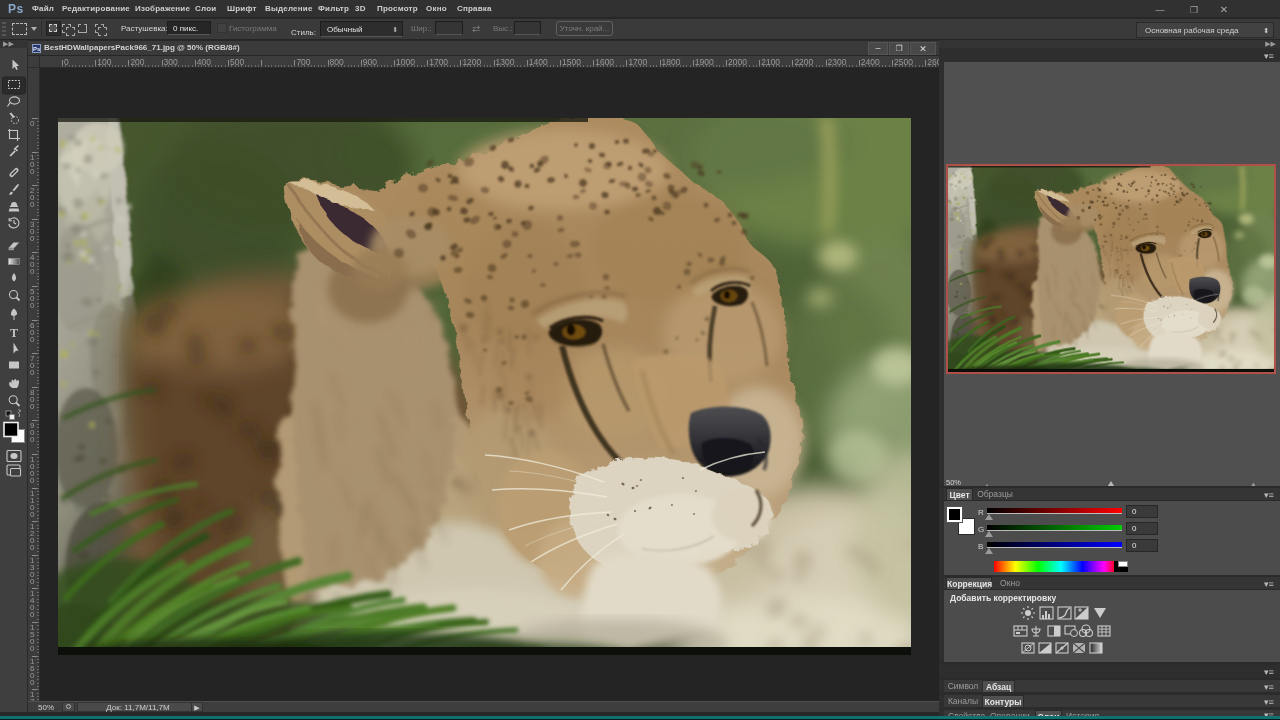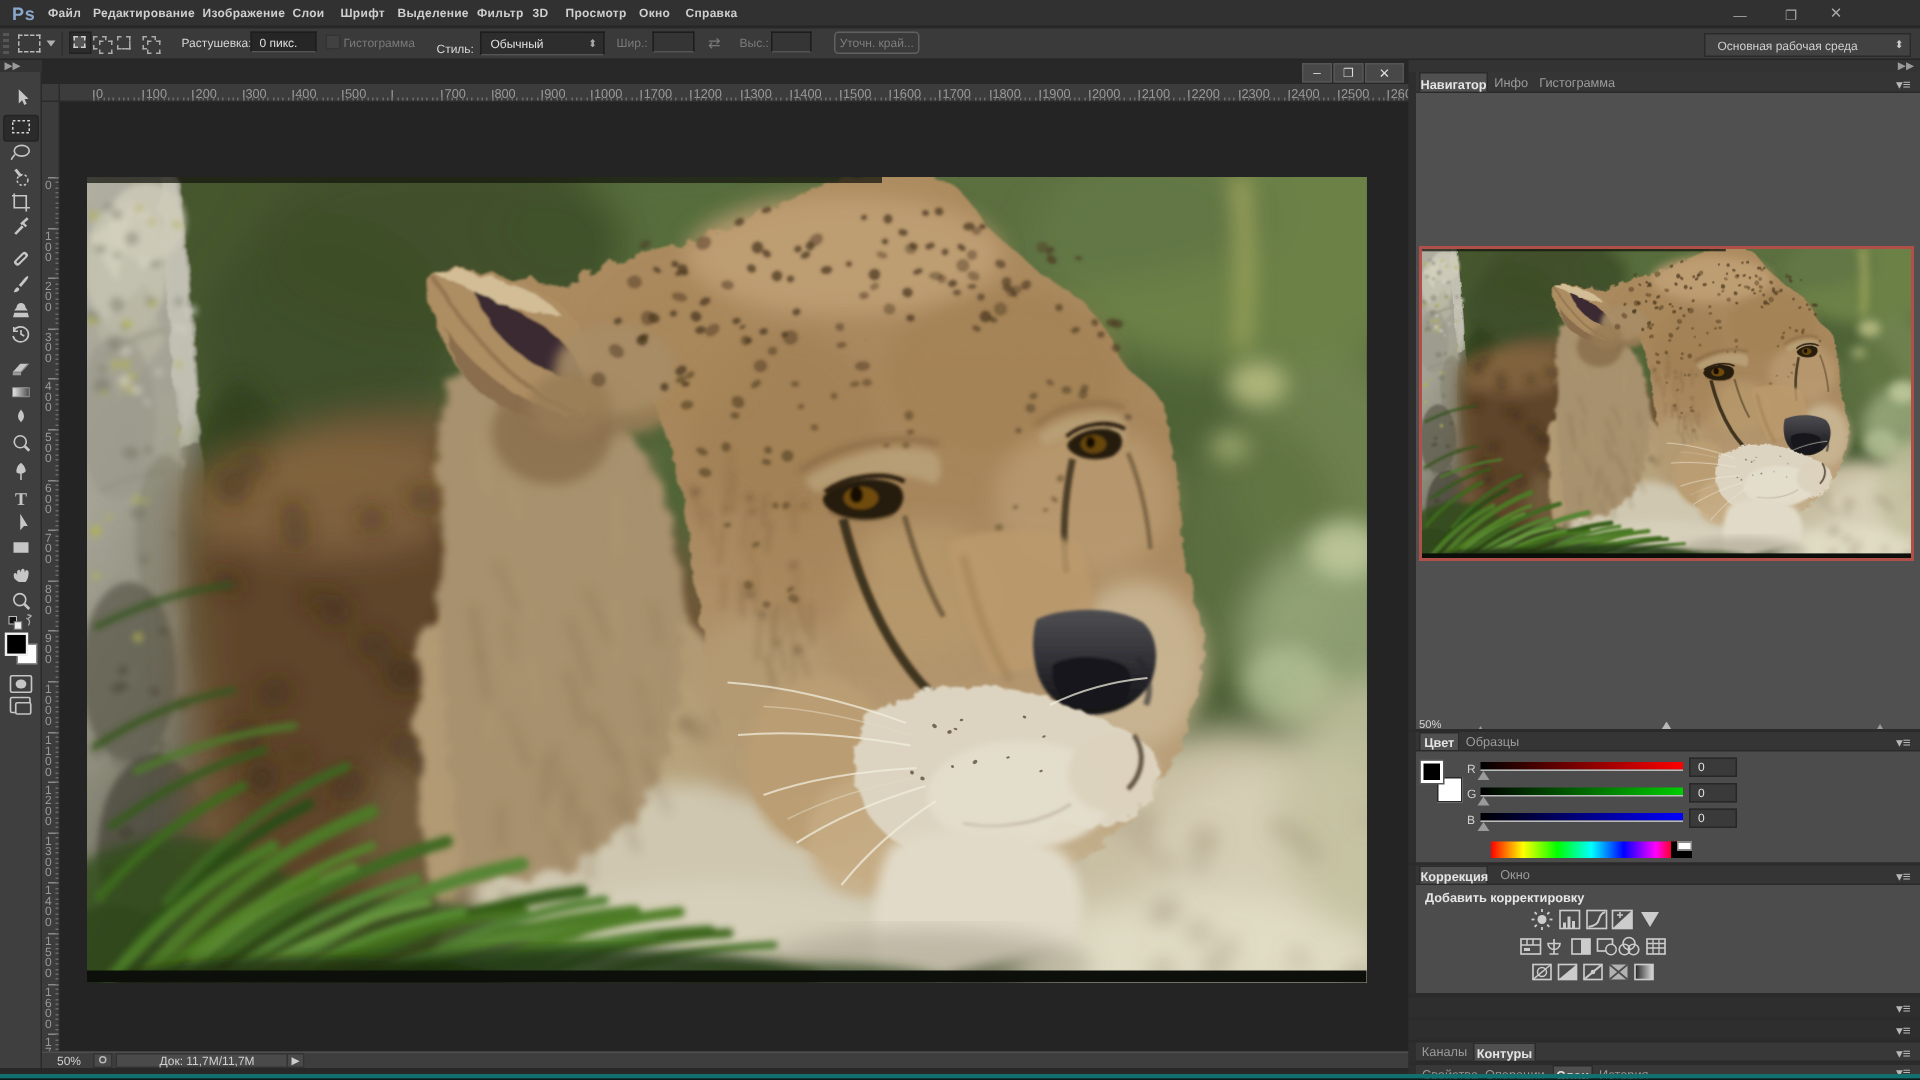--- a/index.html
+++ b/index.html
@@ -177,20 +177,24 @@
       <rect x="9.5" y="374.5" width="5" height="5" fill="#eee" stroke="#777" stroke-width="0.7"></rect>
       <path d="M 17.5,372 q 3.5,1.5 1.5,5 m 2,-6.5 l -2.2,1.8 m 2.2,-1.8 l -2.8,-0.8" stroke="#aaa" stroke-width="0.9" fill="none"></path>
       <rect x="11.5" y="389.5" width="13" height="13" fill="#fdfdfd" stroke="#8a8a8a"></rect>
       <rect x="4" y="382.5" width="14" height="14" fill="#000" stroke="#f0f0f0" stroke-width="1.6"></rect>
       <rect x="7" y="410.5" width="14" height="11" rx="1" stroke="#c6c6c6" fill="none" stroke-width="1.1"></rect>
       <ellipse cx="14" cy="416" rx="3.6" ry="3" fill="#c6c6c6"></ellipse>
       <rect x="7" y="425" width="13" height="10" rx="1" stroke="#c6c6c6" fill="none" stroke-width="1.1"></rect>
       <rect x="10.5" y="428.5" width="10" height="7.5" rx="1" fill="#3f3f3f" stroke="#c6c6c6" stroke-width="1.1"></rect>
     </svg>
 
+<div id="doctitle" class="abs">
+      <span style="position:absolute;left:4px;top:3px;width:9px;height:9px;background:#24386b;border:1px solid #8a9ac0;color:#dfe8f8;font-size:6px;line-height:8px;text-align:center;font-weight:bold">Ps</span>
+      <span style="position:absolute;left:16px;top:2px;font-size:8px;font-weight:bold;color:#d2d2d2">BestHDWallpapersPack966_71.jpg @ 50% (RGB/8#)</span>
+    </div>
 <div class="abs" style="left:868px;top:42px;width:68px;height:13px">
 <span style="position:absolute;left:0;width:20px;height:13px;border:1px solid #555;background:#484848;color:#ddd;font-size:9px;text-align:center;line-height:11px">–</span>
 <span style="position:absolute;left:21px;width:20px;height:13px;border:1px solid #555;background:#484848;color:#ddd;font-size:8px;text-align:center;line-height:12px">❐</span>
 <span style="position:absolute;left:42px;width:26px;height:13px;border:1px solid #555;background:#484848;color:#ddd;font-size:9px;text-align:center;line-height:12px">✕</span>
 </div>
 <div id="ruler-h" class="abs">
       <div class="rtick" style="left:22.0px;top:4px;height:8px"></div>
       <div class="rnum" style="left:24.0px;top:1px">0</div>
       <div class="rtick" style="left:55.2px;top:4px;height:8px"></div>
       <div class="rnum" style="left:57.2px;top:1px">100</div>
@@ -1518,25 +1522,20 @@
       <span style="position:absolute;left:38px;top:2px;width:5px;height:5px;border:1.5px solid #b8b8b8;border-radius:50%"></span>
 <span style="position:absolute;left:49px;top:0px;width:122px;height:10px;background:#4a4a4a;border:1px solid #333;text-align:center;line-height:10px">Док: 11,7M/11,7M</span>
 <span style="position:absolute;left:163px;top:0px;width:12px;height:10px;background:#4a4a4a;border:1px solid #333;color:#ccc;font-size:7px;text-align:center;line-height:10px">▶</span>
 </div>
 
 <div id="rightcol" class="abs"></div>
 <div class="abs" style="left:939px;top:40px;width:341px;height:8px;background:#333">
       <span style="color:#9a9a9a;font-size:7px;position:absolute;right:4px;top:0px">▶▶</span>
     </div>
 
-<div class="tabbar" style="left:944px;top:48px;width:336px;height:14px">
-<span class="tab act" style="left:2px;width:46px;line-height:14px">Навигатор</span>
-<span class="tab" style="left:49px;width:29px;line-height:14px">Инфо</span>
-<span class="tab" style="left:79px;width:57px;line-height:14px">Гистограмма</span>
-</div>
 <div class="pmenu" style="left:1264px;top:51px">▾≡</div>
 <div class="pbody" style="left:944px;top:62px;width:336px;height:428px"></div>
 <div class="abs" style="left:946px;top:164px;width:330px;height:210px;background:#b05048"></div>
 <svg width="326" height="206" viewBox="0 0 853 537" preserveAspectRatio="none" style="position:absolute;left:948px;top:166px" xmlns="http://www.w3.org/2000/svg">
 <defs>
 <linearGradient id="tbgg" x1="0" y1="0" x2="1" y2="1">
  <stop offset="0" stop-color="#44542c"></stop>
           <stop offset="0.4" stop-color="#526639"></stop>
  <stop offset="0.75" stop-color="#4c6036"></stop>
           <stop offset="1" stop-color="#3f4f2d"></stop>
@@ -2333,20 +2332,24 @@
         <linearGradient id="ag">
           <stop offset="0" stop-color="#222"></stop>
           <stop offset="1" stop-color="#ddd"></stop>
         </linearGradient>
       </defs>
     </svg>
 
 <div class="pgap" style="left:939px;top:662px;width:341px;height:3px"></div>
 <div class="pmenu" style="left:1264px;top:667px">▾≡</div>
 <div class="pgap" style="left:939px;top:678px;width:341px;height:2px"></div>
+<div class="tabbar" style="left:944px;top:680px;width:336px;height:13px;background:#383838">
+<span class="tab" style="left:3px;width:32px;line-height:13px">Символ</span>
+<span class="tab act" style="left:38px;width:33px;line-height:13px">Абзац</span>
+</div>
 <div class="pmenu" style="left:1264px;top:682px">▾≡</div>
 <div class="pgap" style="left:939px;top:693px;width:341px;height:2px"></div>
 <div class="tabbar" style="left:944px;top:695px;width:336px;height:13px;background:#383838">
 <span class="tab" style="left:3px;width:32px;line-height:13px">Каналы</span>
 <span class="tab act" style="left:38px;width:42px;line-height:13px">Контуры</span>
 </div>
 <div class="pmenu" style="left:1264px;top:697px">▾≡</div>
 <div class="pgap" style="left:939px;top:708px;width:341px;height:2px"></div>
 <div class="tabbar" style="left:944px;top:710px;width:336px;height:10px;background:#383838">
 <span class="tab" style="left:4px;width:35px;line-height:12px">Свойства</span>

